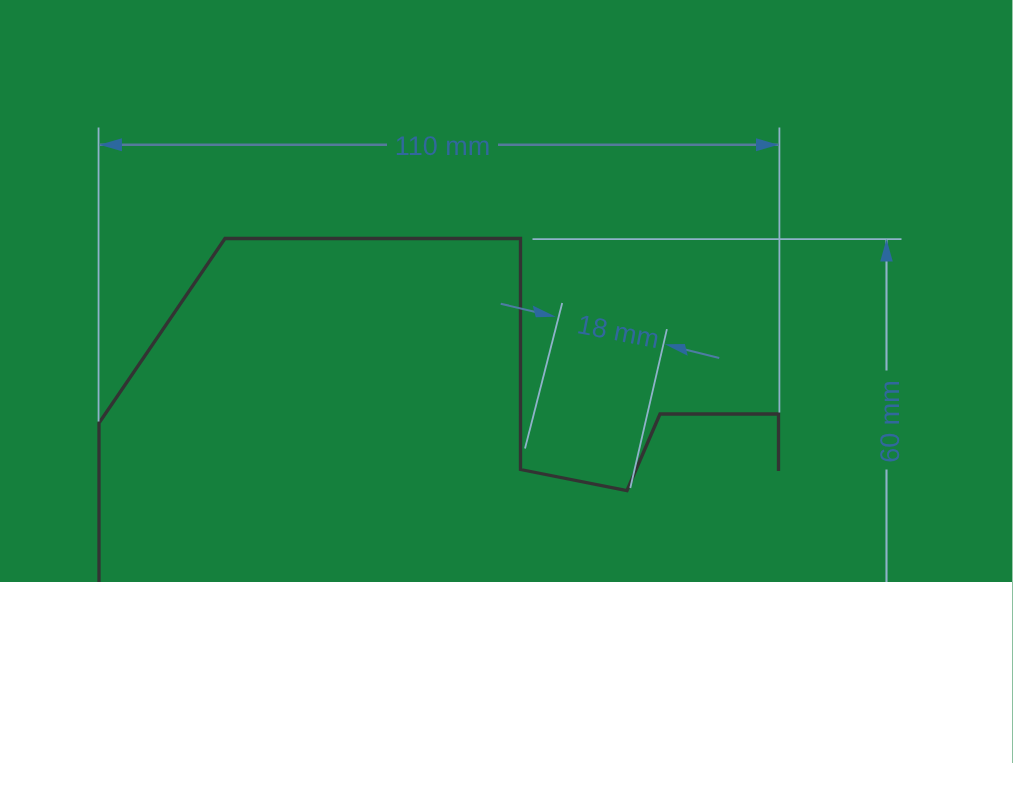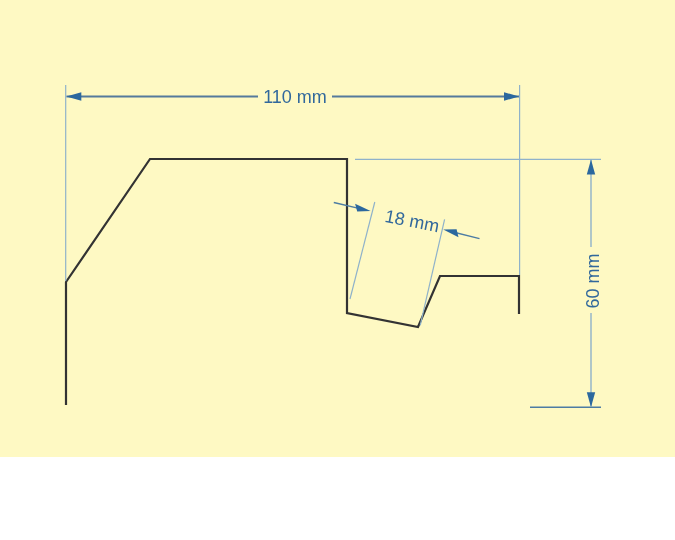--- a/index.html
+++ b/index.html
@@ -1,16 +1,16 @@
 <!DOCTYPE html>
 <html><head>
 <meta charset="utf-8">
 <style>
   html,body{margin:0;padding:0;background:#ffffff;}
-  .page{width:675px;height:457px;position:relative;background:#fef9c3;overflow:hidden;}
+  .page{width:675px;height:388px;position:relative;background:#15803d;overflow:hidden;}
   text{font-family:"Liberation Sans", sans-serif;font-size:18px;fill:#31689c;}
 </style>
 </head>
 <body>
 <div class="page">
 <svg width="675" height="540" viewBox="0 0 675 540" xmlns="http://www.w3.org/2000/svg">
 
   <polyline points="66,405 66,282 150,159 347,159 347,313 418,327 440,276 519,276 519,314" fill="none" stroke="#333333" stroke-width="2.2" stroke-linejoin="miter" stroke-linecap="butt"></polyline>
 
   <line x1="65.7" y1="85" x2="65.7" y2="281" stroke="#8fb2ca" stroke-width="1.2"></line>

